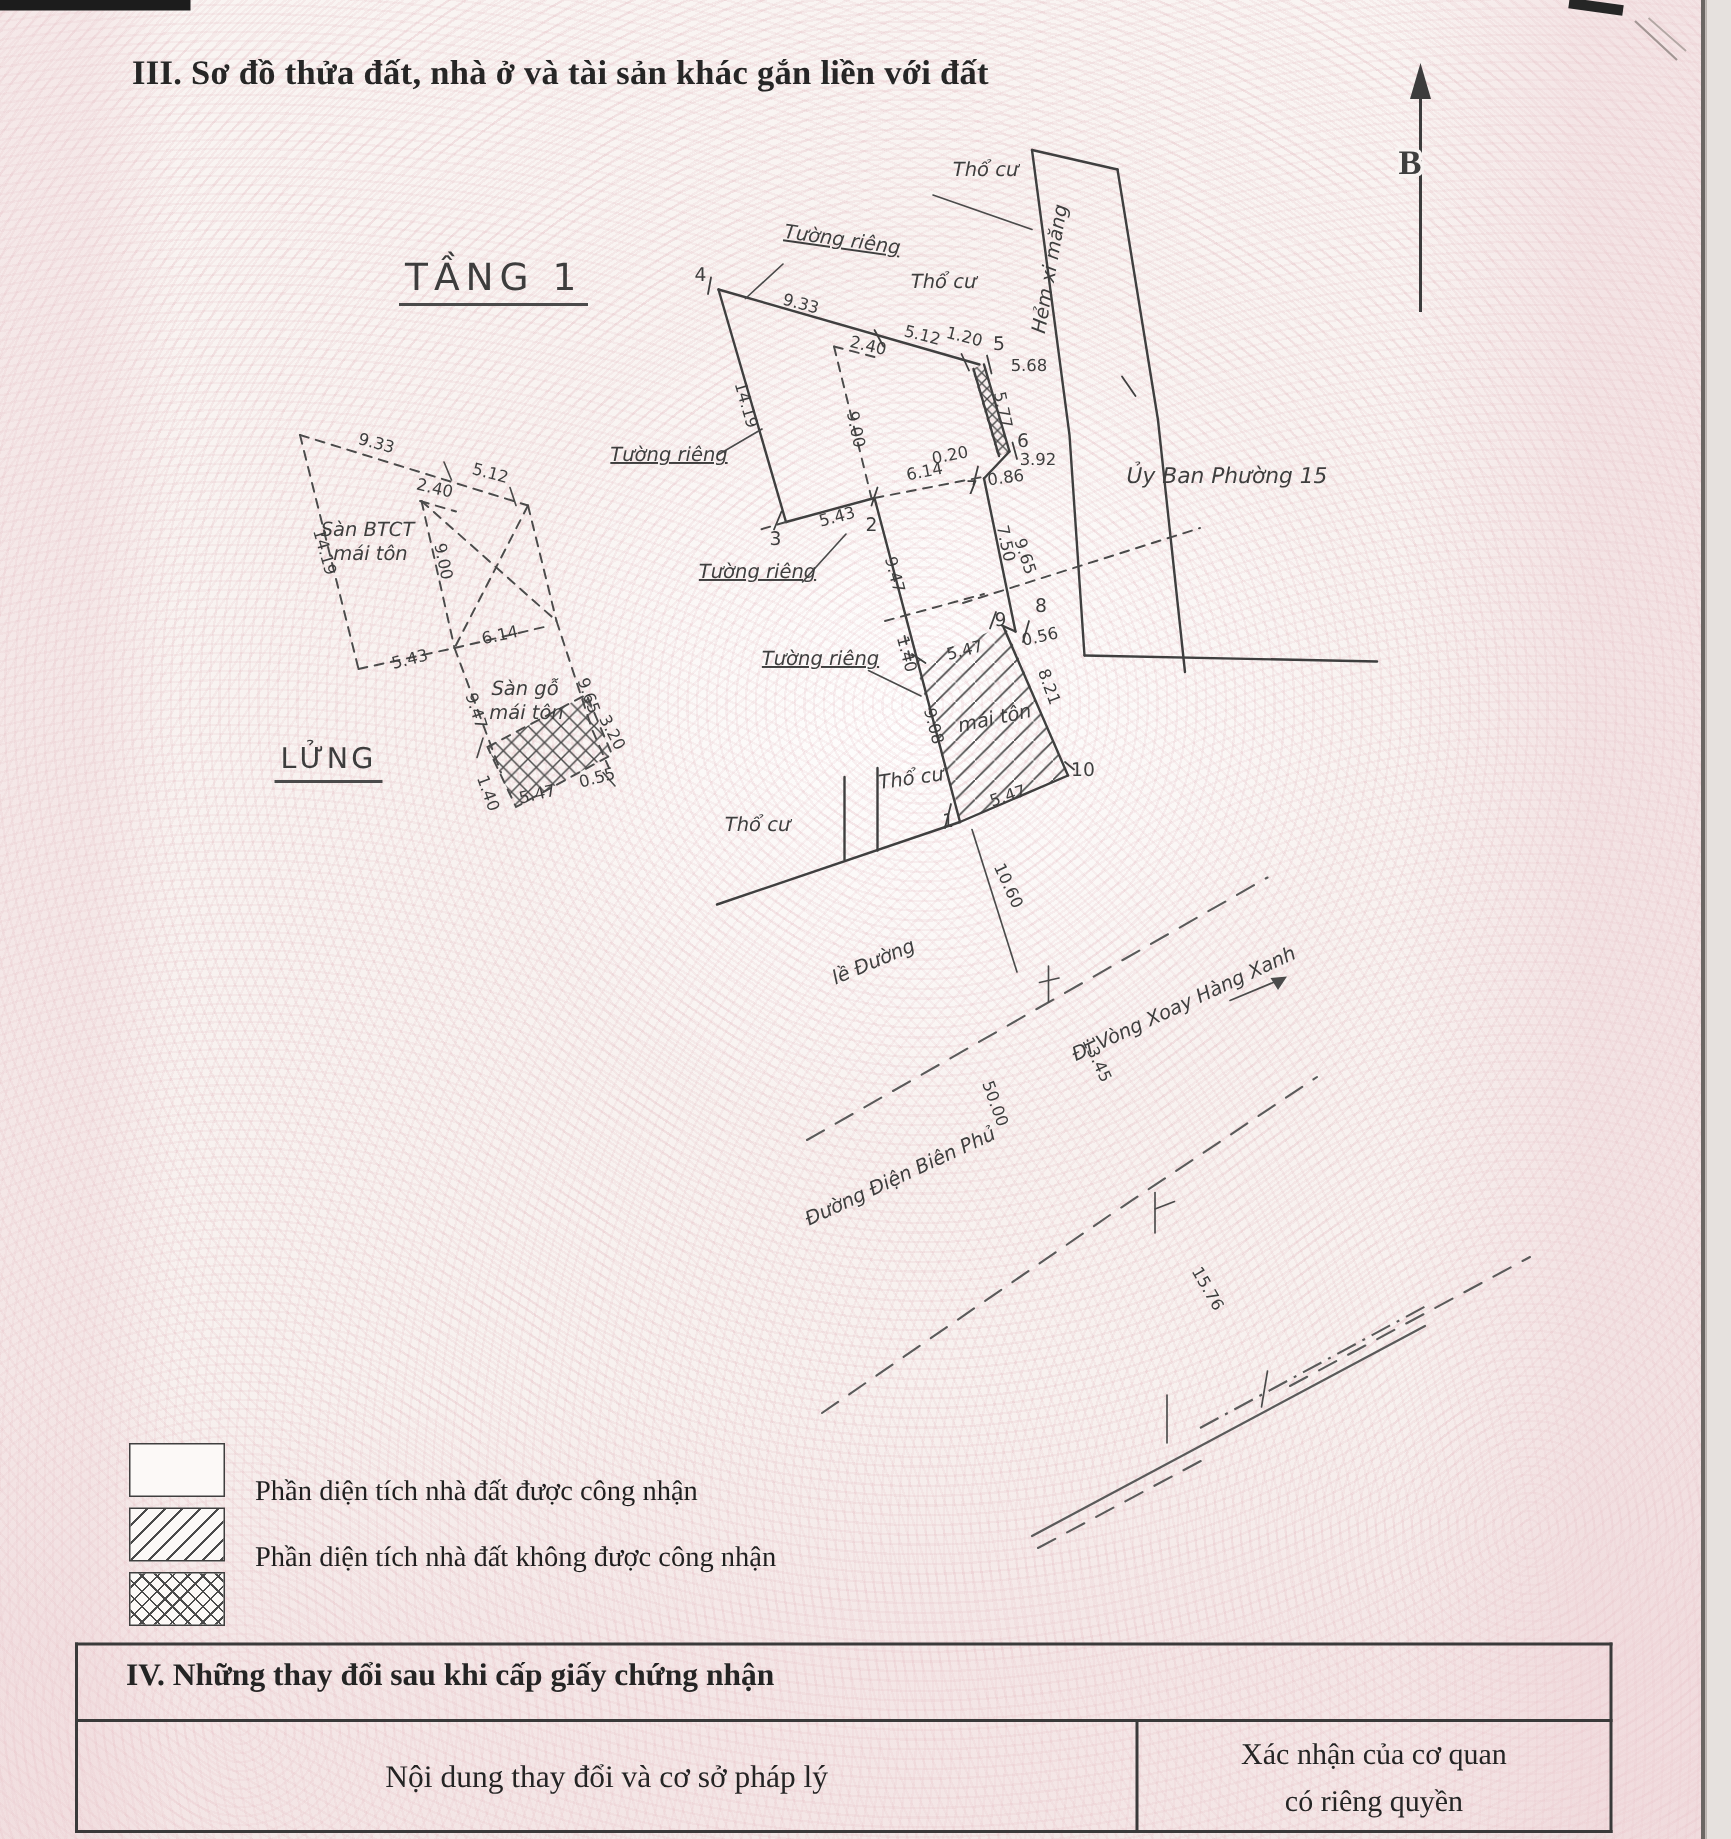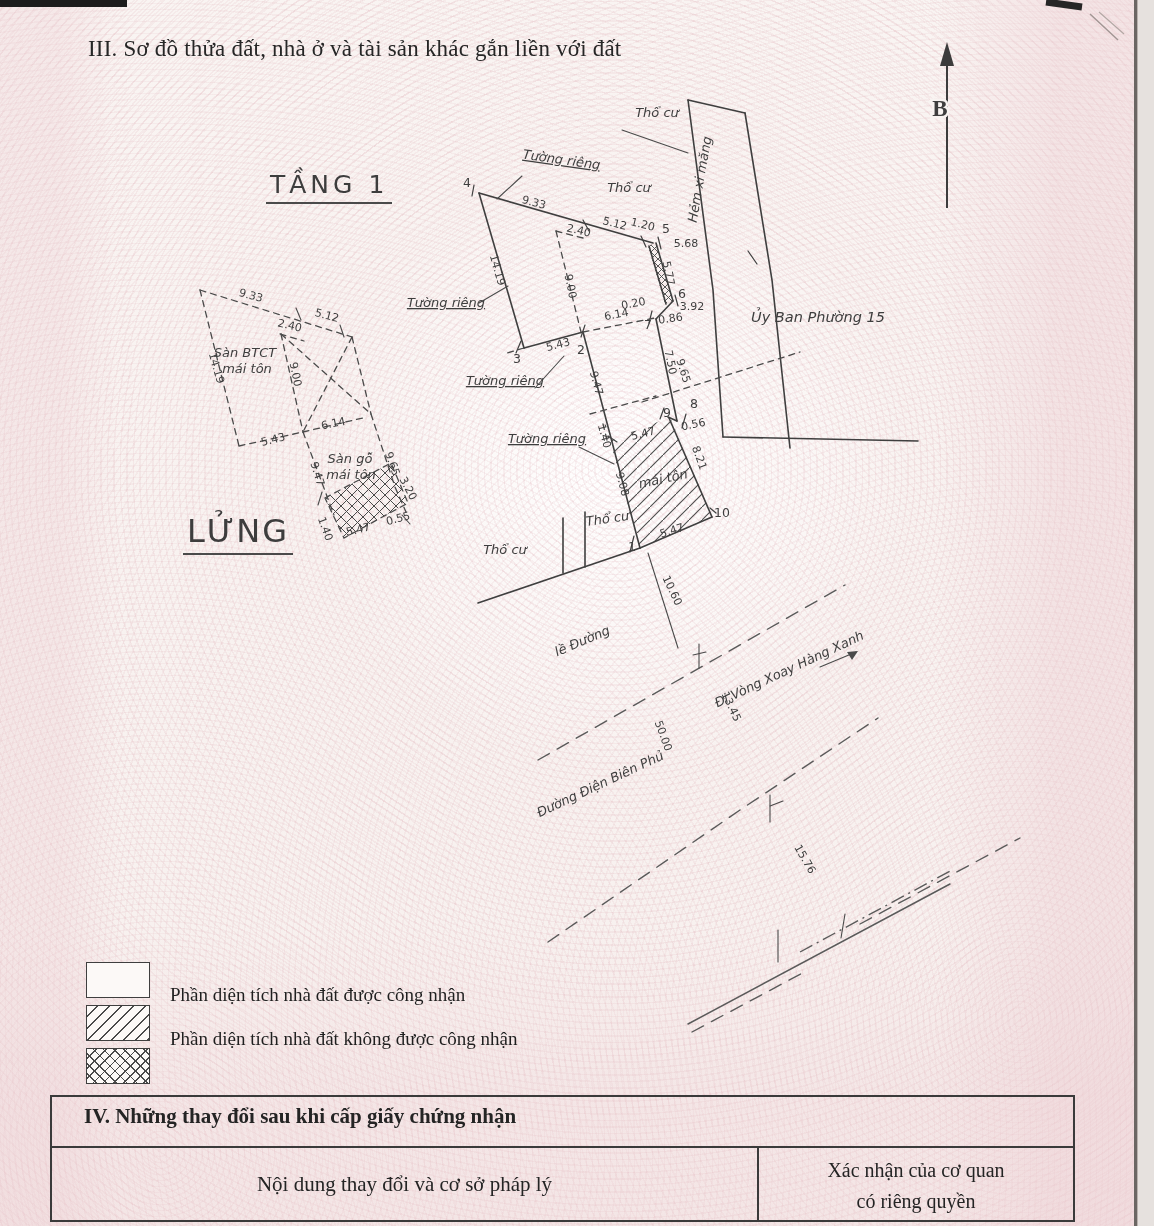--- a/index.html
+++ b/index.html
@@ -13,24 +13,24 @@
   .tex{position:absolute;inset:0;pointer-events:none;}
   .tex1{background:
       repeating-radial-gradient(circle at 615px 470px, rgba(213,150,161,.12) 0 1.5px, transparent 1.5px 6.5px),
       repeating-radial-gradient(circle at 160px 1150px, rgba(213,150,161,.10) 0 1.5px, transparent 1.5px 6px),
       repeating-radial-gradient(circle at 1020px 1020px, rgba(213,150,161,.10) 0 1.5px, transparent 1.5px 6px);}
   .tex2{background:
       linear-gradient(90deg, rgba(236,205,210,.30) 0 60px, rgba(236,205,210,0) 120px),
       linear-gradient(270deg, rgba(236,205,210,.42) 0 95px, rgba(236,205,210,0) 220px),
       linear-gradient(0deg, rgba(236,205,210,.30) 0 120px, rgba(236,205,210,0) 300px);}
   .abs{position:absolute;}
-  .title{left:88px;top:36px;width:760px;font-size:23px;font-weight:normal;color:#262626;letter-spacing:.2px;}
+  .title{left:88px;top:36px;width:760px;font-size:23px;font-weight:bold;color:#262626;letter-spacing:.2px;}
   .floorhead{font-family:"DejaVu Sans",sans-serif;color:#3d3d3d;border-bottom:2px solid #4a4a4a;padding:0 4px 3px 4px;}
   .h-tang1{left:266px;top:170px;font-size:25px;letter-spacing:4px;text-align:center;}
-  .h-lung{left:183px;top:512px;font-size:32px;letter-spacing:2px;}
+  .h-lung{left:183px;top:495px;font-size:19px;letter-spacing:2px;}
   svg.map{position:absolute;left:0;top:0;z-index:3;}
   .ln{stroke:#3f3f3f;stroke-width:1.6;fill:none;stroke-linecap:round;}
   .lnthin{stroke:#4a4a4a;stroke-width:1.1;fill:none;stroke-linecap:round;}
   .dsh{stroke:#4a4a4a;stroke-width:1.3;fill:none;stroke-dasharray:6 5;stroke-linecap:round;}
   .road{stroke:#5a5a5a;stroke-width:1.4;fill:none;stroke-dasharray:13 9;stroke-linecap:round;}
   .roadsolid{stroke:#5a5a5a;stroke-width:1.5;fill:none;stroke-linecap:round;}
   .dashdot{stroke:#5a5a5a;stroke-width:1.4;fill:none;stroke-dasharray:14 5 2 5;}
   .lbl{fill:#3e3e3e;font-family:"DejaVu Sans",sans-serif;text-anchor:middle;}
   .dim{font-size:11px;}
   .vx{font-size:12.5px;}

